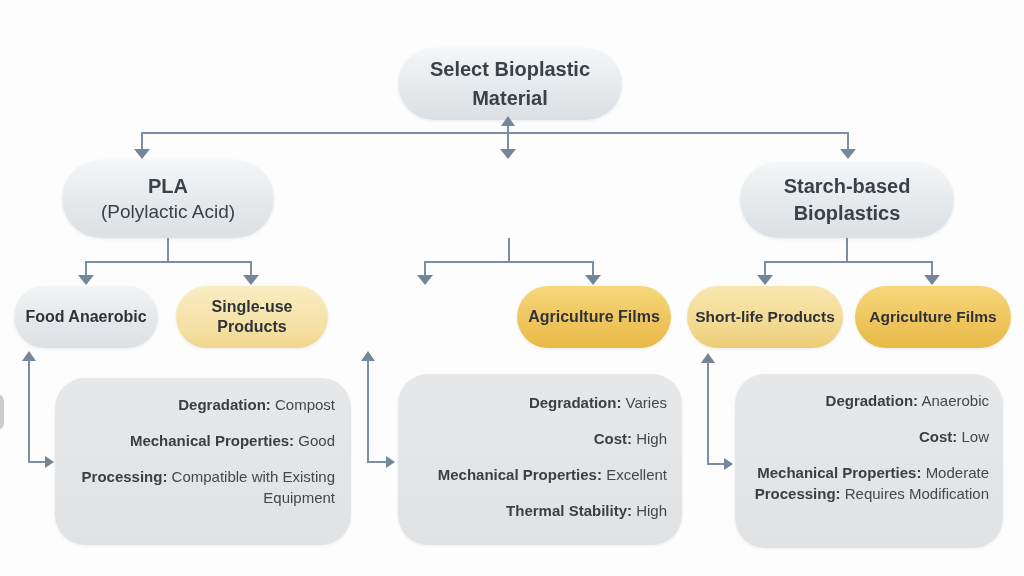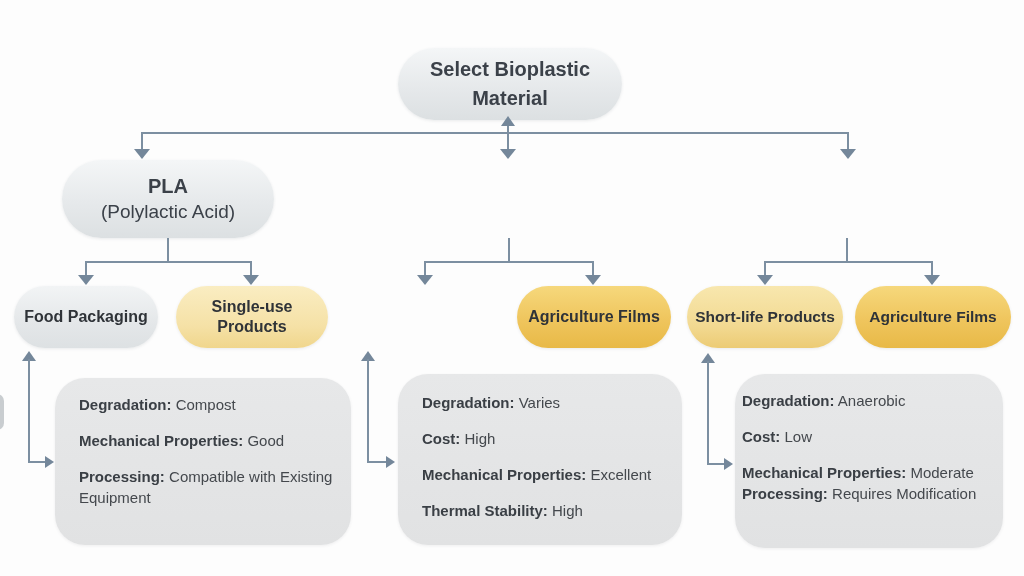--- a/index.html
+++ b/index.html
@@ -28,21 +28,21 @@
   .pill.wrap{white-space:normal;}
   .pill.y-strong{background:linear-gradient(180deg,#F6D87C 0%,#EFC55D 55%,#E8B947 100%);}
   .pill.y-pale{background:linear-gradient(180deg,#FAEDC2 0%,#F5E1A6 65%,#F0D68C 100%);}
   .pill.y-med{background:linear-gradient(180deg,#F8E7AE 0%,#F2D991 65%,#ECCB74 100%);}
   .pill.small{font-size:15.5px;}
   
   .info-box{
     position:absolute;border-radius:30px;box-sizing:border-box;
     background:linear-gradient(180deg,#E7E8E9 0%,#E1E2E3 100%);
     box-shadow:0 1px 3px rgba(60,70,80,0.08);
-    color:#44484D;font-size:15px;padding:16px 14px 0 24px;
+    color:#44484D;font-size:15px;padding:16px 14px 0 24px;text-align:right;
   }
   .prop{margin:0 0 15px;line-height:1.4;}
   .prop.tight{margin-bottom:0;}
   .prop.nowrap{white-space:nowrap;}
   .prop-k{font-weight:700;color:#3A3F45;}
   
   .line{position:absolute;background:#7C8FA1;}
   .ah{position:absolute;width:0;height:0;}
   .ah-up{border-left:7px solid transparent;border-right:7px solid transparent;border-bottom:10px solid #74879A;}
   .ah-down{border-left:8px solid transparent;border-right:8px solid transparent;border-top:10px solid #74879A;}
@@ -65,20 +65,24 @@
   <div class="ah ah-down" style="left:134px;top:149px;"></div>
   <div class="line" style="left:507px;top:132px;width:2px;height:18px;"></div>
   <div class="ah ah-down" style="left:500px;top:149px;"></div>
   <div class="line" style="left:847px;top:132px;width:2px;height:18px;"></div>
   <div class="ah ah-down" style="left:840px;top:149px;"></div>
 
   <div class="node" style="left:62px;top:160px;width:212px;height:78px;">
     <div class="node-title">PLA</div>
     <div class="node-subtitle">(Polylactic Acid)</div>
   </div>
+  <div class="node" style="left:740px;top:162px;width:214px;height:76px;">
+    <div class="node-title">Starch-based Bioplastics</div>
+    <div class="node-subtitle"></div>
+  </div>
 
   <div class="line" style="left:167px;top:238px;width:2px;height:24px;"></div>
   <div class="line" style="left:85px;top:261px;width:167px;height:2px;"></div>
   <div class="line" style="left:85px;top:261px;width:2px;height:16px;"></div>
   <div class="ah ah-down" style="left:78px;top:275px;"></div>
   <div class="line" style="left:250px;top:261px;width:2px;height:16px;"></div>
   <div class="ah ah-down" style="left:243px;top:275px;"></div>
 
   <div class="line" style="left:508px;top:238px;width:2px;height:24px;"></div>
   <div class="line" style="left:424px;top:261px;width:170px;height:2px;"></div>
@@ -87,21 +91,21 @@
   <div class="line" style="left:592px;top:261px;width:2px;height:16px;"></div>
   <div class="ah ah-down" style="left:585px;top:275px;"></div>
 
   <div class="line" style="left:846px;top:238px;width:2px;height:24px;"></div>
   <div class="line" style="left:764px;top:261px;width:169px;height:2px;"></div>
   <div class="line" style="left:764px;top:261px;width:2px;height:16px;"></div>
   <div class="ah ah-down" style="left:757px;top:275px;"></div>
   <div class="line" style="left:931px;top:261px;width:2px;height:16px;"></div>
   <div class="ah ah-down" style="left:924px;top:275px;"></div>
 
-  <div class="pill" style="left:14px;top:286px;width:144px;height:62px;">Food Packaging</div>
+  <div class="pill" style="left:14px;top:286px;width:144px;height:62px;">Food Anaerobic</div>
   <div class="pill y-pale wrap" style="left:176px;top:286px;width:152px;height:62px;">Single-use Products</div>
   <div class="pill y-strong" style="left:517px;top:286px;width:154px;height:62px;">Agriculture Films</div>
   <div class="pill y-med small" style="left:687px;top:286px;width:156px;height:62px;">Short-life Products</div>
   <div class="pill y-strong small" style="left:855px;top:286px;width:156px;height:62px;">Agriculture Films</div>
 
   <div class="ah ah-up" style="left:22px;top:351px;"></div>
   <div class="line" style="left:28px;top:359px;width:2px;height:103px;"></div>
   <div class="line" style="left:28px;top:461px;width:18px;height:2px;"></div>
   <div class="ah ah-right" style="left:45px;top:456px;"></div>
 
@@ -116,21 +120,21 @@
   <div class="ah ah-right" style="left:724px;top:458px;"></div>
 
   <div class="clip-shape" style="left:-10px;top:394px;width:14px;height:36px;"></div>
 
   <div class="info-box" style="left:55px;top:378px;width:296px;height:167px;padding-right:16px;">
     <p class="prop"><span class="prop-k">Degradation:</span> <span class="prop-v">Compost</span></p>
     <p class="prop"><span class="prop-k">Mechanical Properties:</span> <span class="prop-v">Good</span></p>
     <p class="prop tight"><span class="prop-k">Processing:</span> <span class="prop-v">Compatible with Existing Equipment</span></p>
   </div>
 
-  <div class="info-box" style="left:398px;top:374px;width:284px;height:171px;padding-top:18px;padding-right:1px;">
+  <div class="info-box" style="left:398px;top:374px;width:284px;height:171px;padding-top:18px;padding-right:15px;">
     <p class="prop nowrap"><span class="prop-k">Degradation:</span> <span class="prop-v">Varies</span></p>
     <p class="prop nowrap"><span class="prop-k">Cost:</span> <span class="prop-v">High</span></p>
     <p class="prop nowrap"><span class="prop-k">Mechanical Properties:</span> <span class="prop-v">Excellent</span></p>
     <p class="prop nowrap tight"><span class="prop-k">Thermal Stability:</span> <span class="prop-v">High</span></p>
   </div>
 
   <div class="info-box" style="left:735px;top:374px;width:268px;height:174px;padding-left:7px;">
     <p class="prop"><span class="prop-k">Degradation:</span> <span class="prop-v">Anaerobic</span></p>
     <p class="prop"><span class="prop-k">Cost:</span> <span class="prop-v">Low</span></p>
     <p class="prop tight"><span class="prop-k">Mechanical Properties:</span> <span class="prop-v">Moderate</span></p>

